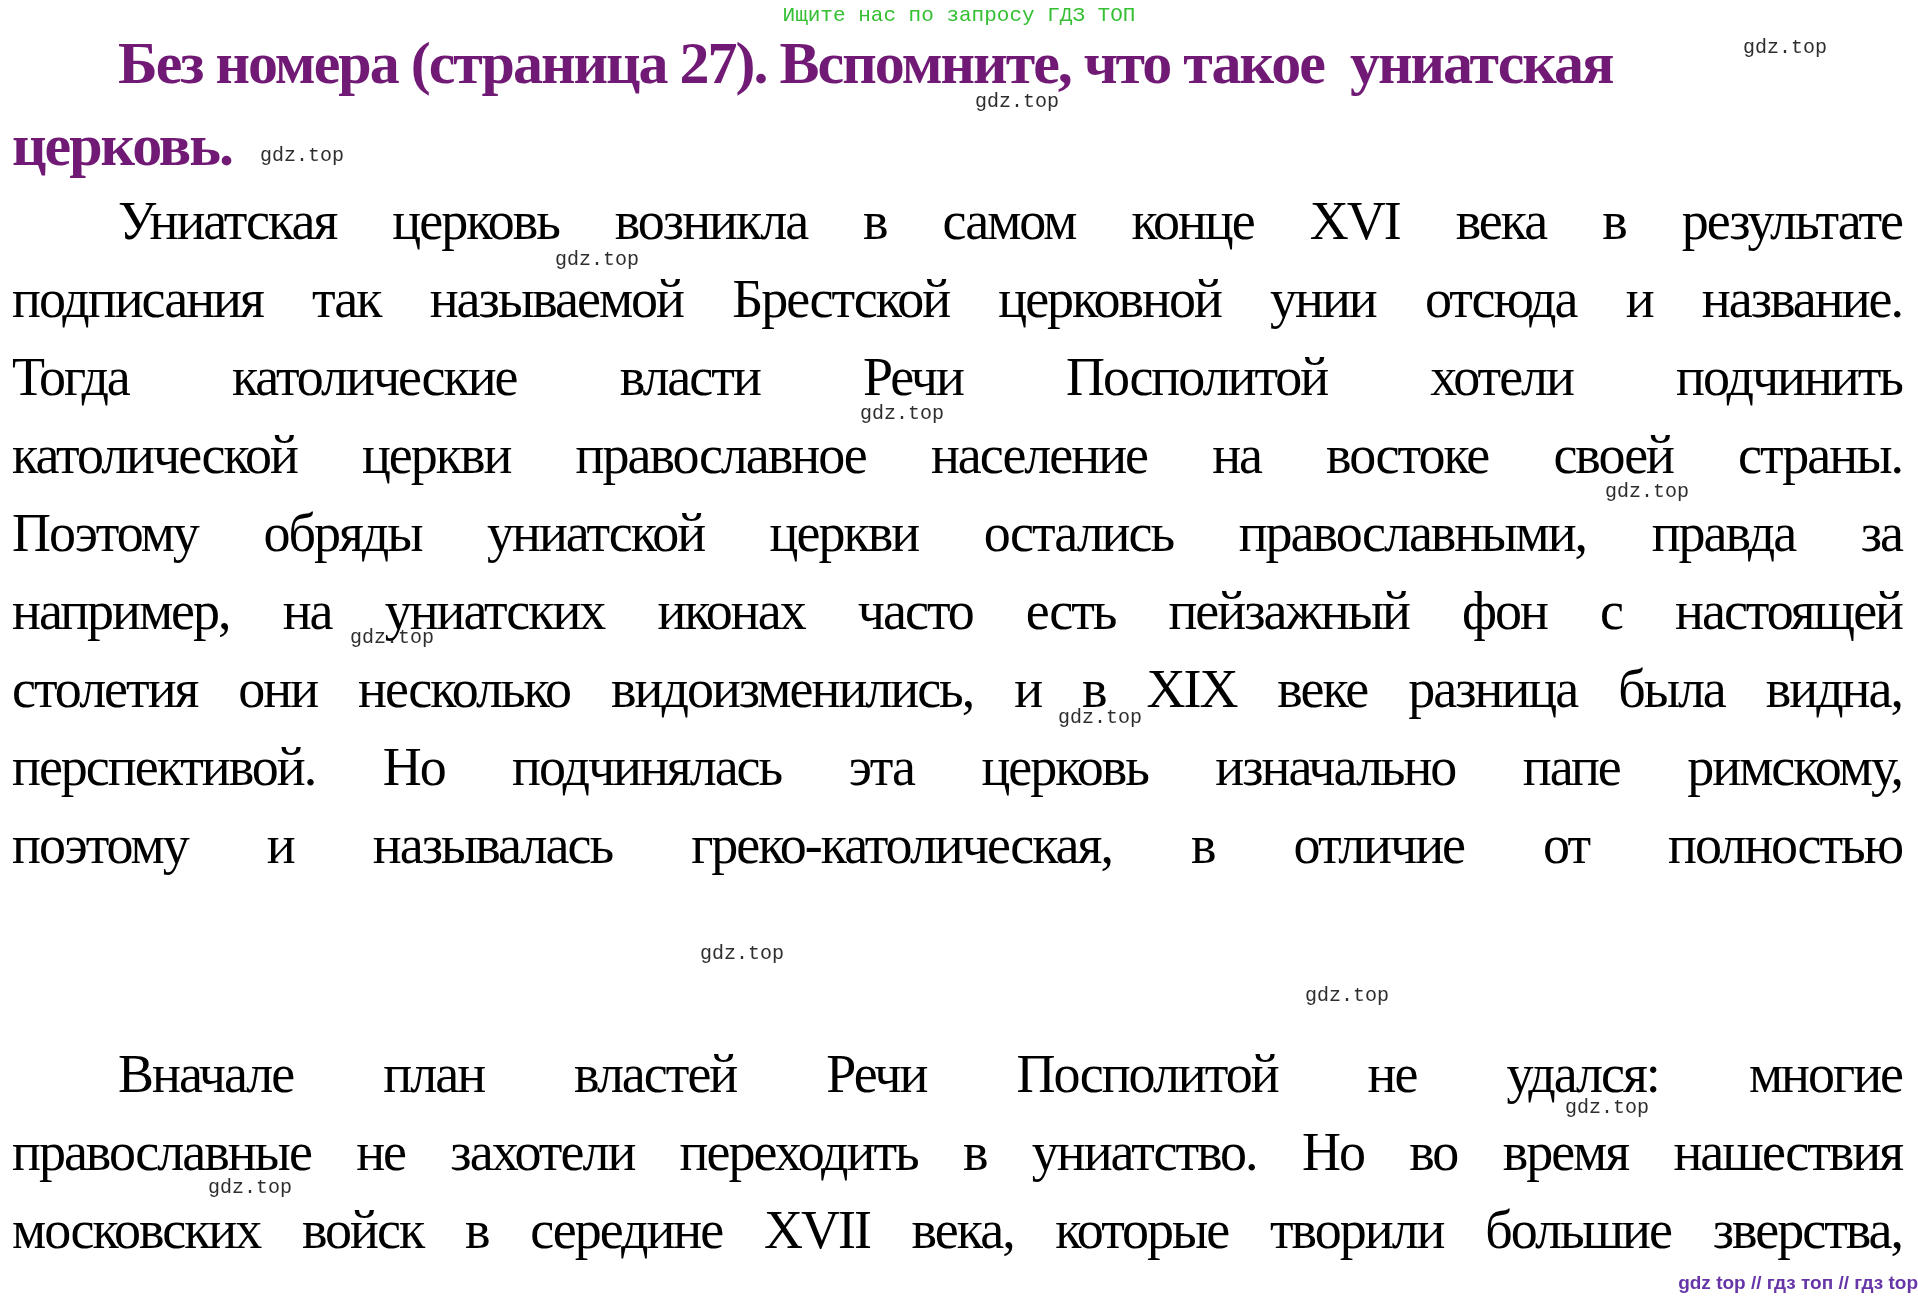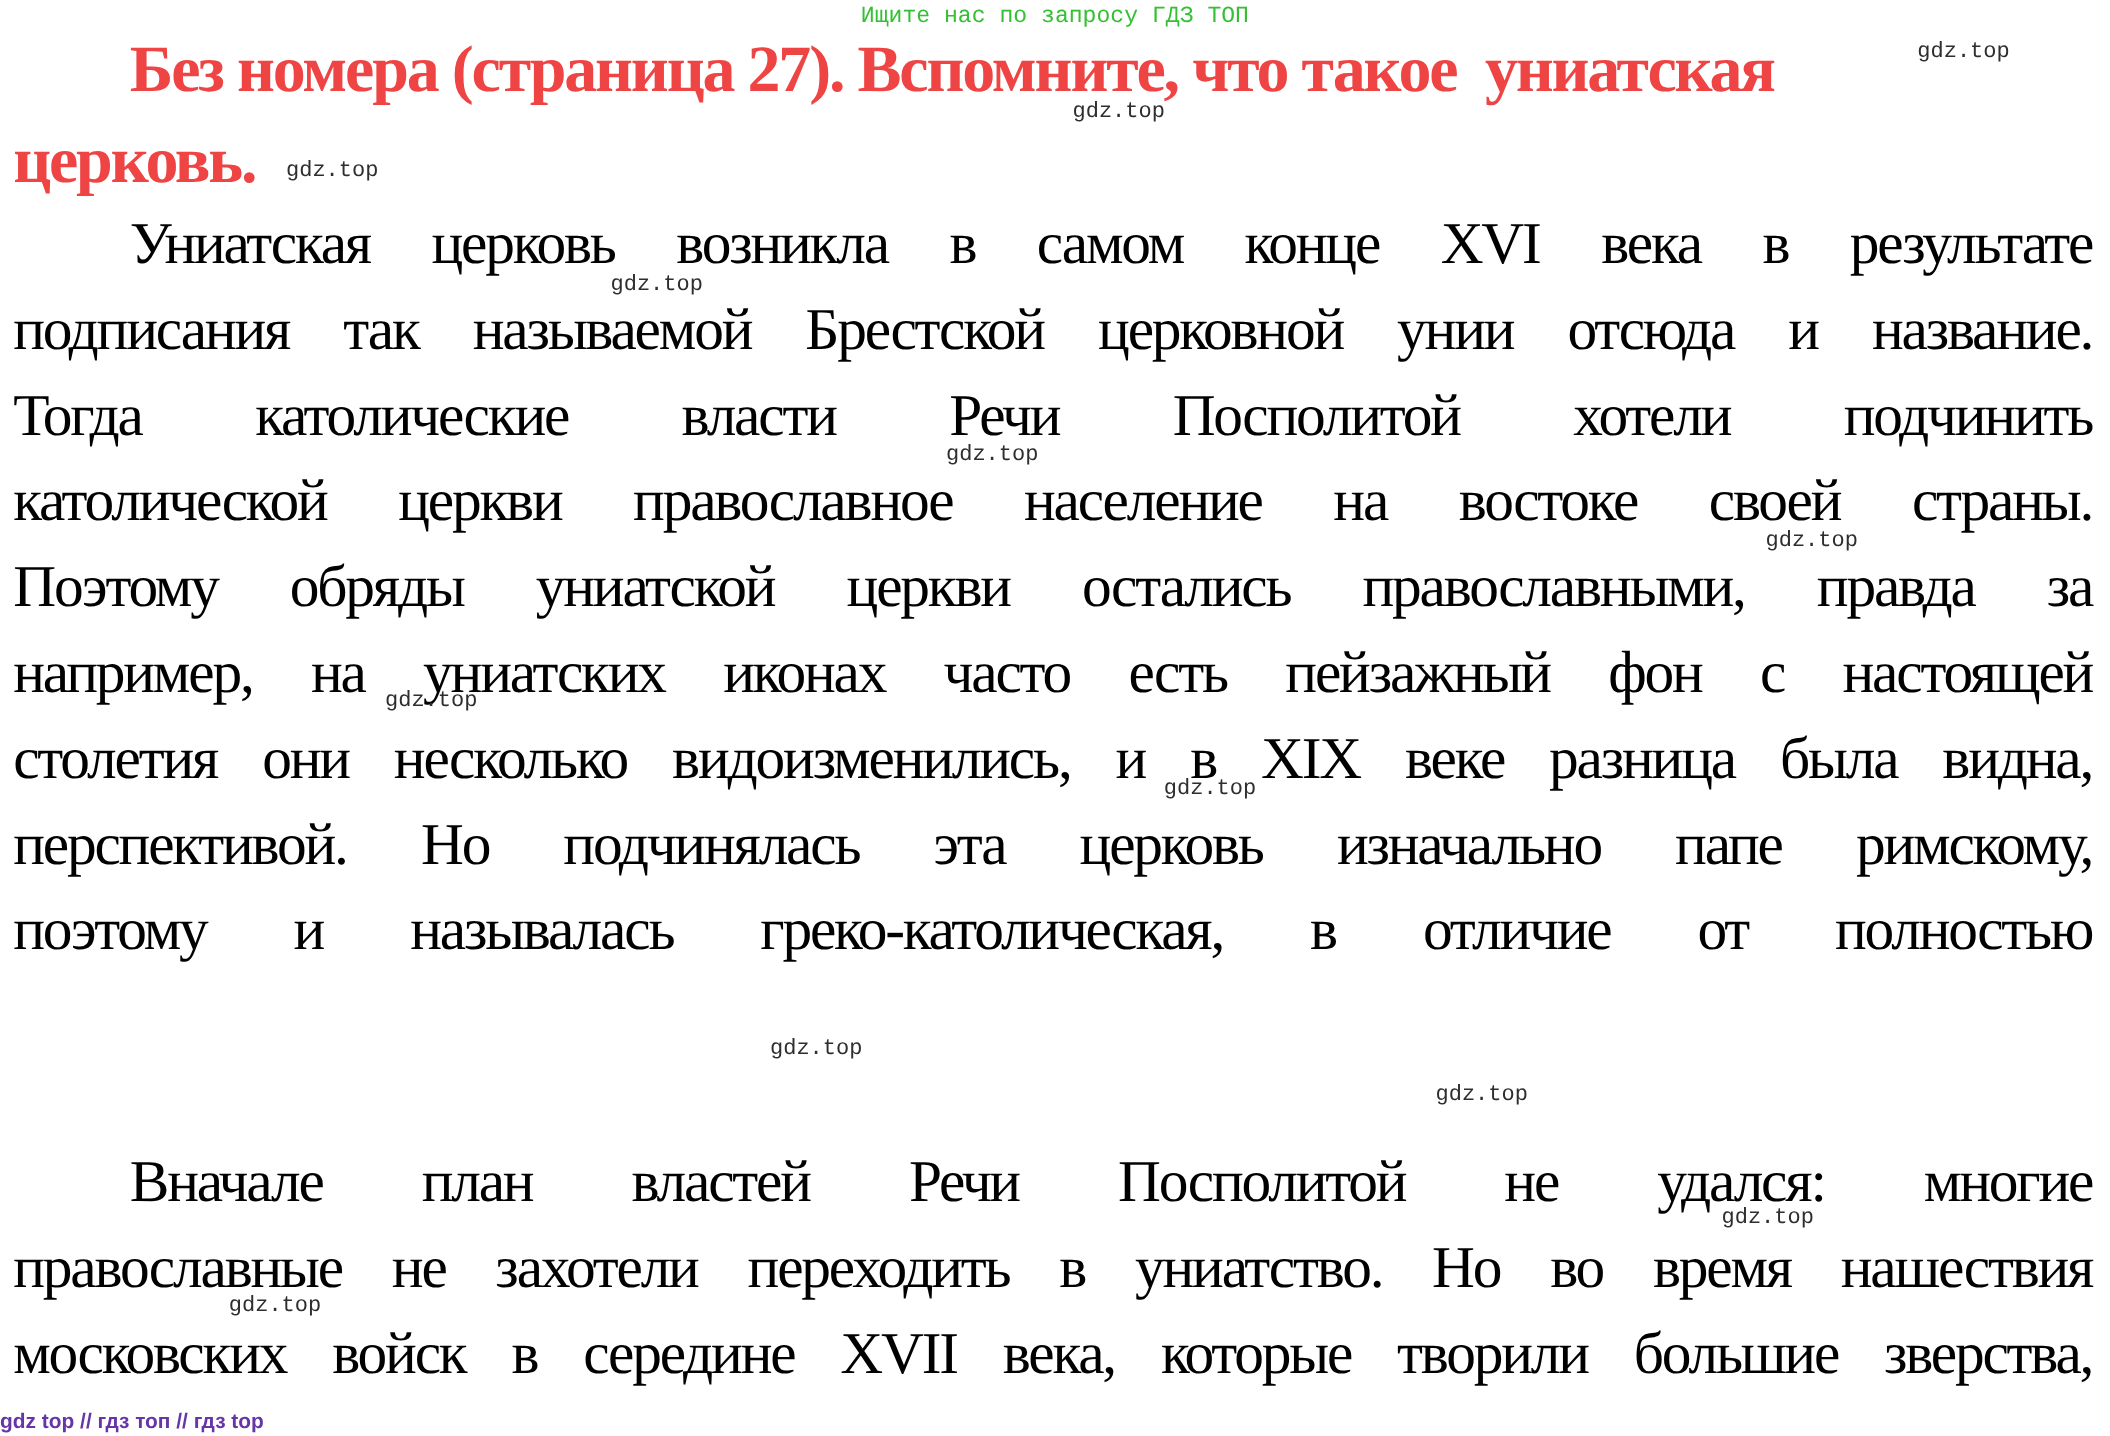--- a/index.html
+++ b/index.html
@@ -23,21 +23,21 @@
   }
   
   .title-line{
     position:absolute;
     left:12px; right:14px;
     font-weight:bold;
     font-size:60px;
     letter-spacing:-2px;
     line-height:62px;
     white-space:pre;
-    color:#ef4444;
+    color:#701a75;
   }
   .title-line.l1{ top:32px; text-indent:106px; }
   .title-line.l2{ top:114px; }
   
   .para{
     position:absolute;
     left:12px; right:16px;
   }
   .para.p1{ top:182px; }
   .para.p2{ top:1035px; }
@@ -57,26 +57,25 @@
     position:absolute;
     font-family:Liberation Mono, monospace;
     font-size:20px;
     color:var(--wm-gray,#2e2e2e);
     white-space:nowrap;
   }
   
   .footer{
     position:absolute;
     top:1272px; left:0; right:0;
-    text-align:left;
+    text-align:right;
     font-family:"Liberation Sans", sans-serif;
     font-size:19px;
     font-weight:bold;
     color:var(--footer-purple,#6636a8);
-    margin-top:10px;
   }
 </style>
 </head>
 <body>
 
 <div class="page">
 
   <div class="promo">Ищите нас по запросу ГДЗ ТОП</div>
 
   <div class="title-line l1">Без номера (страница 27). Вспомните, что такое  униатская</div>

